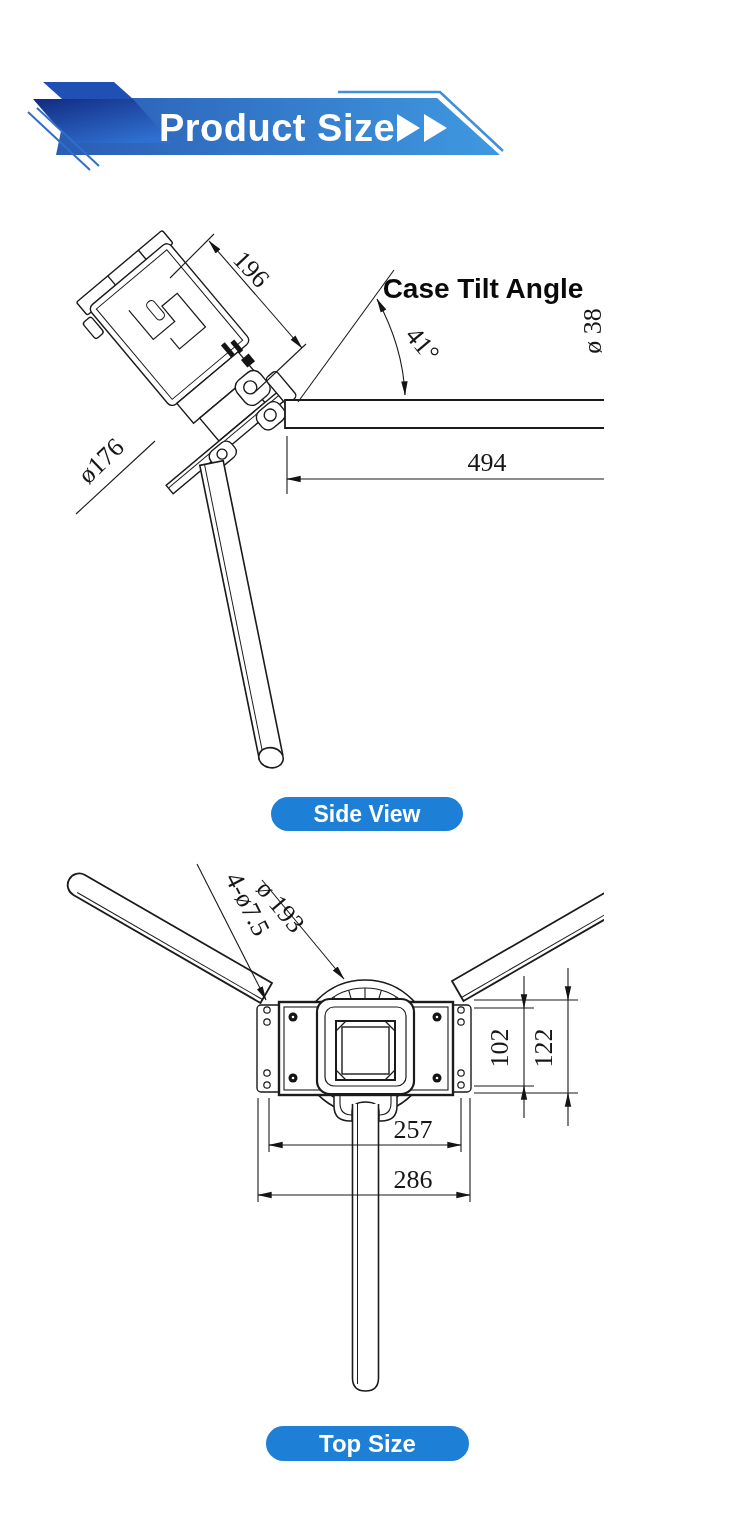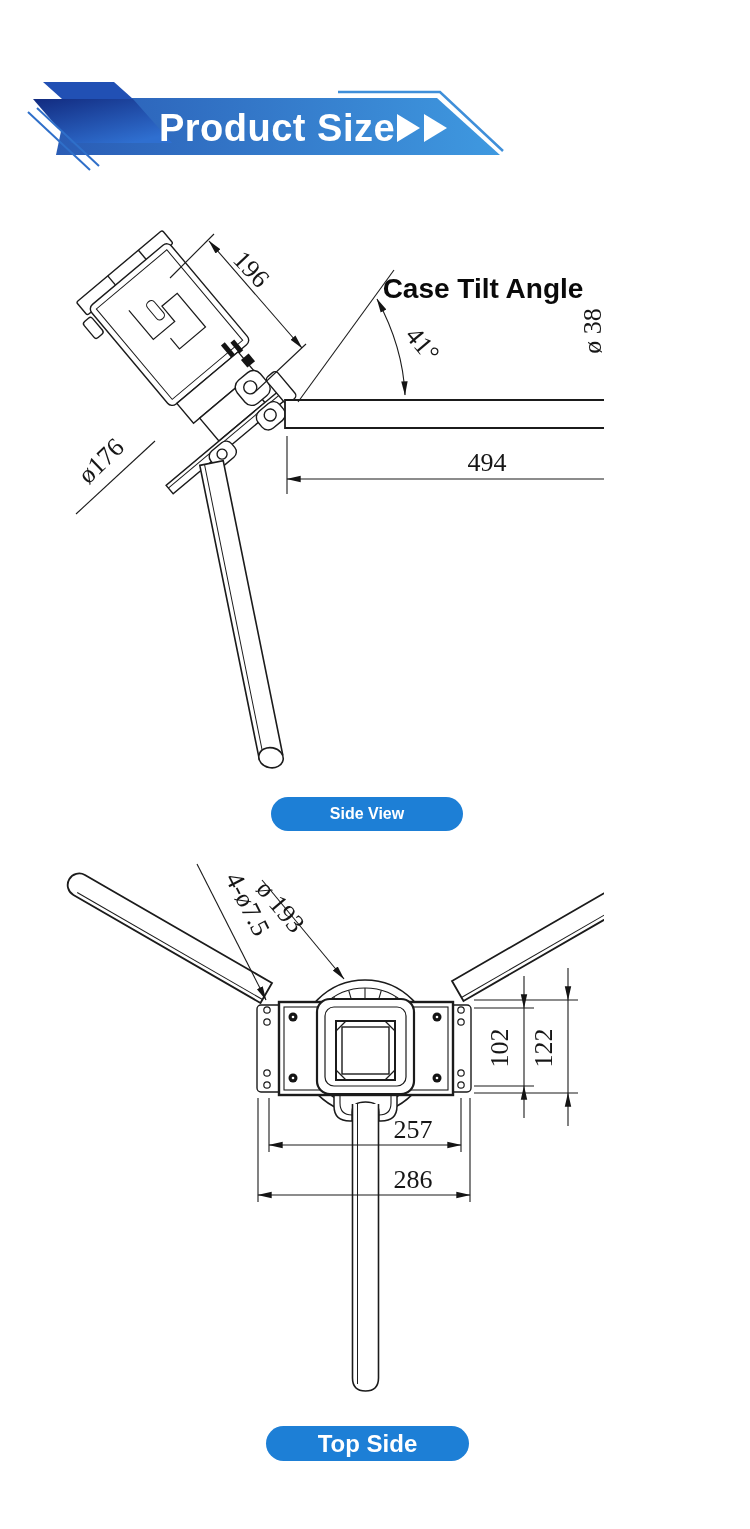--- a/index.html
+++ b/index.html
@@ -7,21 +7,21 @@
         font-family:"Liberation Sans", sans-serif;}
   svg{position:absolute;left:0;top:0;}
   .ln{stroke:#1b1b1b;fill:none;}
   .wfill{fill:#ffffff;stroke:#1b1b1b;}
   .dimln{stroke:#1b1b1b;stroke-width:1.1;fill:none;}
   .dim{font-family:"Liberation Serif", serif;font-size:26px;fill:#161616;}
   .angle-label{font-family:"Liberation Sans", sans-serif;font-size:28px;font-weight:600;fill:#0a0a0a;}
   .banner-title{font-family:"Liberation Sans", sans-serif;font-size:38px;font-weight:700;fill:#ffffff;letter-spacing:.5px;}
   .pill{position:absolute;background:#1d7fd6;border-radius:18px;color:#fff;font-weight:bold;
         text-align:center;font-family:"Liberation Sans", sans-serif;}
-  .pill-side{left:271px;top:797px;width:192px;height:34px;font-size:16px;line-height:34px;}
+  .pill-side{left:271px;top:797px;width:192px;height:34px;font-size:23px;line-height:34px;}
   .pill-top{left:266px;top:1426px;width:203px;height:35px;font-size:24px;line-height:35px;}
 </style>
 </head>
 <body>
 
 <div class="page">
 
 <svg width="750" height="1529" viewBox="0 0 750 1529">
   <defs>
     <marker id="ar" viewBox="0 0 12 8" refX="11.5" refY="4" markerWidth="13" markerHeight="8.7" orient="auto-start-reverse">
@@ -253,15 +253,15 @@
     <g>
       <line class="dimln" x1="258" y1="1098" x2="258" y2="1202"></line>
       <line class="dimln" x1="470" y1="1098" x2="470" y2="1202"></line>
       <line class="dimln" x1="258" y1="1195" x2="470" y2="1195" marker-start="url(#ar)" marker-end="url(#ar)"></line>
       <text class="dim" x="413" y="1188" text-anchor="middle">286</text>
     </g>
   </g>
 </svg>
 
 <div class="pill pill-side">Side View</div>
-<div class="pill pill-top">Top Side</div>
+<div class="pill pill-top">Top Size</div>
 
 </div>
 
 </body></html>

